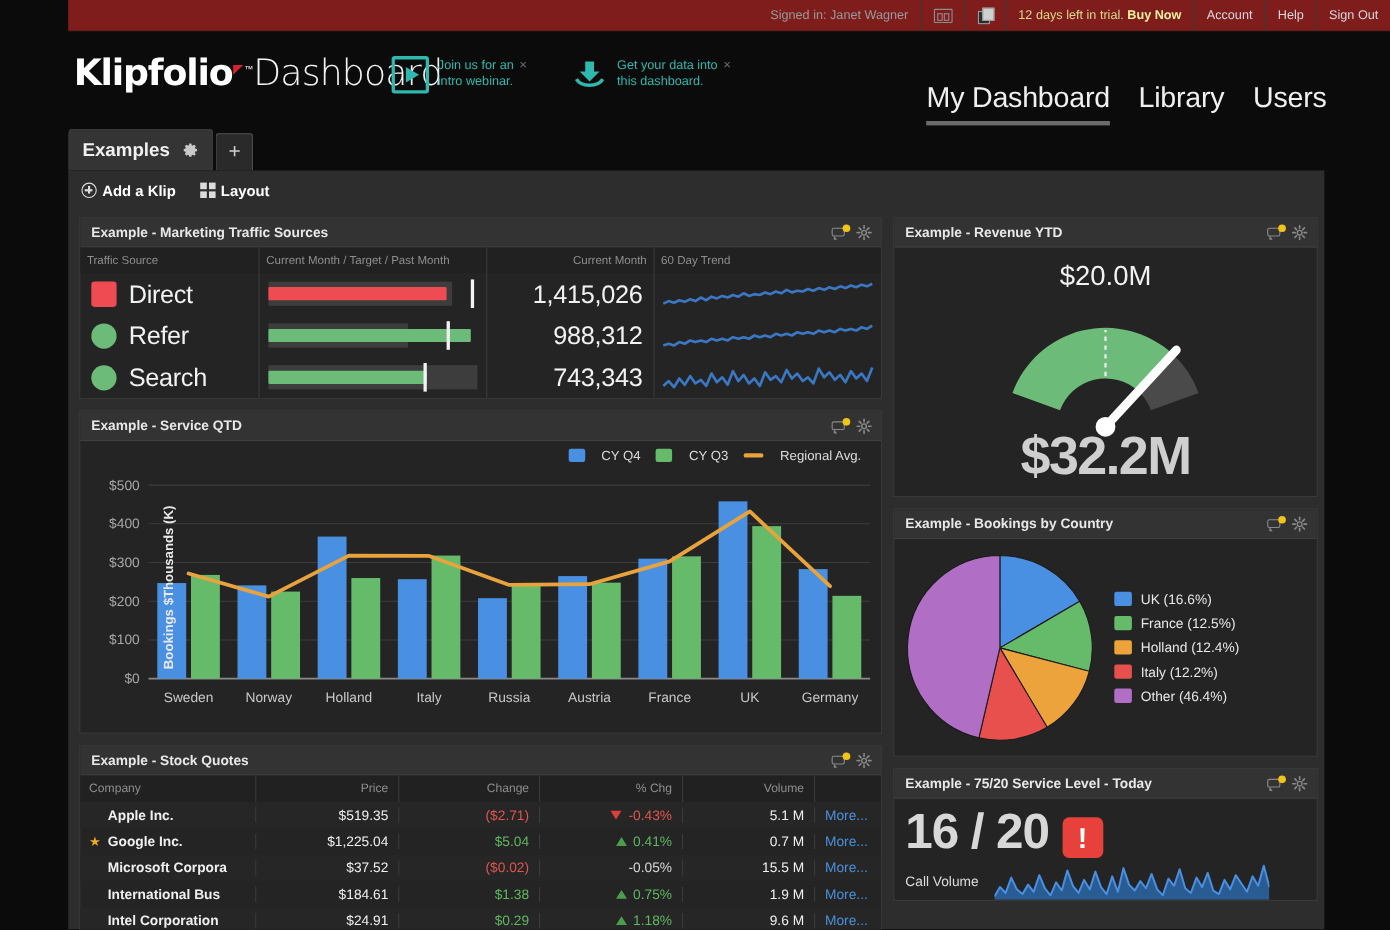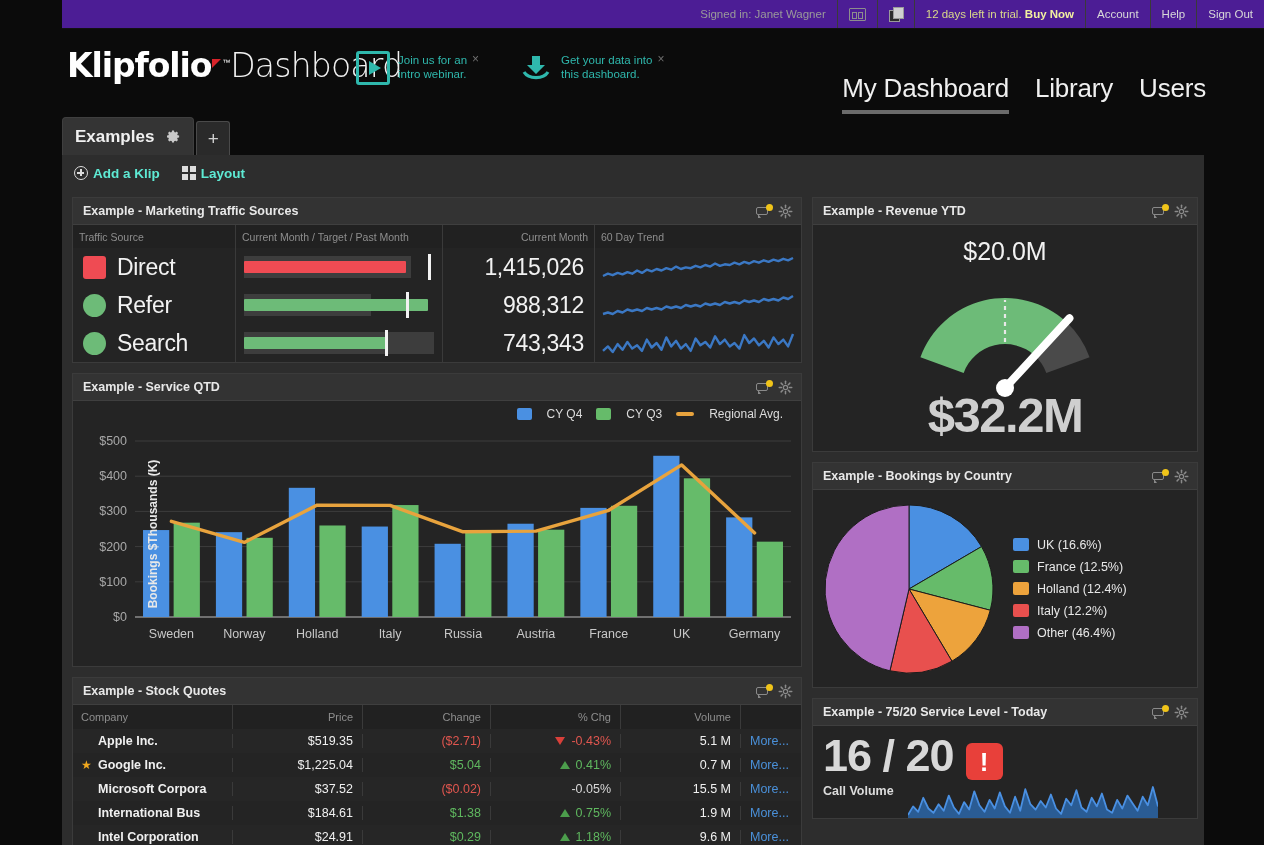--- a/index.html
+++ b/index.html
@@ -7,21 +7,21 @@
     width: 1264px; height: 845px;
     background: #000;
     font-family: "Liberation Sans", sans-serif;
     overflow: hidden;
   }
   .page { position: relative; width: 1264px; height: 845px; background: #0b0b0b; }
 
   
   .topbar {
     position: absolute; left: 62px; top: 0; right: 0; height: 29px;
-    background: #4c1d95; border-bottom: 1px solid #111;
+    background: #7f1d1d; border-bottom: 1px solid #111;
     display: flex; align-items: stretch; justify-content: flex-end;
     font-size: 11.5px;
   }
   .topbar .cell {
     display: flex; align-items: center; padding: 0 11px;
     border-left: 1px solid #3a3a3a; color: #b9b9b9; white-space: nowrap;
   }
   .topbar .cell.link { color: #d8d8d8; cursor: pointer; }
   .topbar .signed { color: #9a9a9a; border-left: none; }
   .topbar .trial { color: #d9d98a; }
@@ -114,21 +114,21 @@
   
   .board {
     position: absolute; left: 62px; top: 155px; width: 1142px; height: 690px;
     background: #2d2d2d;
   }
   .toolbar {
     height: 36px; display: flex; align-items: center; padding-left: 12px; gap: 22px;
   }
   .tbtn {
     display: flex; align-items: center; gap: 5px;
-    font-size: 13.5px; font-weight: bold; color: #5eead4; cursor: pointer;
+    font-size: 13.5px; font-weight: bold; color: #ffffff; cursor: pointer;
   }
   .plus-circ {
     width: 14px; height: 14px; border: 1.6px solid #dcdcdc; border-radius: 50%;
     position: relative;
   }
   .plus-circ::before, .plus-circ::after {
     content: ""; position: absolute; background: #dcdcdc;
   }
   .plus-circ::before { left: 2.4px; top: 5.2px; width: 6.5px; height: 1.6px; }
   .plus-circ::after { top: 2.4px; left: 5.2px; height: 6.5px; width: 1.6px; }
@@ -263,21 +263,21 @@
   
   .svc-body { height: 92px; padding: 6px 10px 0 10px; }
   .svc-top { display: flex; align-items: flex-end; gap: 12px; }
   .svc-num { font-size: 45px; font-weight: bold; color: #d8d8d8; letter-spacing: -1px;
              line-height: 48px; }
   .svc-alert {
     width: 37px; height: 37px; background: #e8403a; border-radius: 6px;
     display: flex; align-items: center; justify-content: center;
     color: #fff; font-size: 26px; font-weight: bold; line-height: 30px;
   }
-  .svc-bot { display: flex; align-items: flex-start; gap: 14px; margin-top: 4px; font-weight: bold; }
+  .svc-bot { display: flex; align-items: center; gap: 14px; margin-top: 4px; }
   .svc-lbl { font-size: 12.5px; color: #dcdcdc; white-space: nowrap; }
 </style>
 </head>
 <body>
 
 <div class="page">
 
   <div class="topbar">
     <div class="cell signed">Signed in: Janet Wagner</div>
     <div class="cell">

